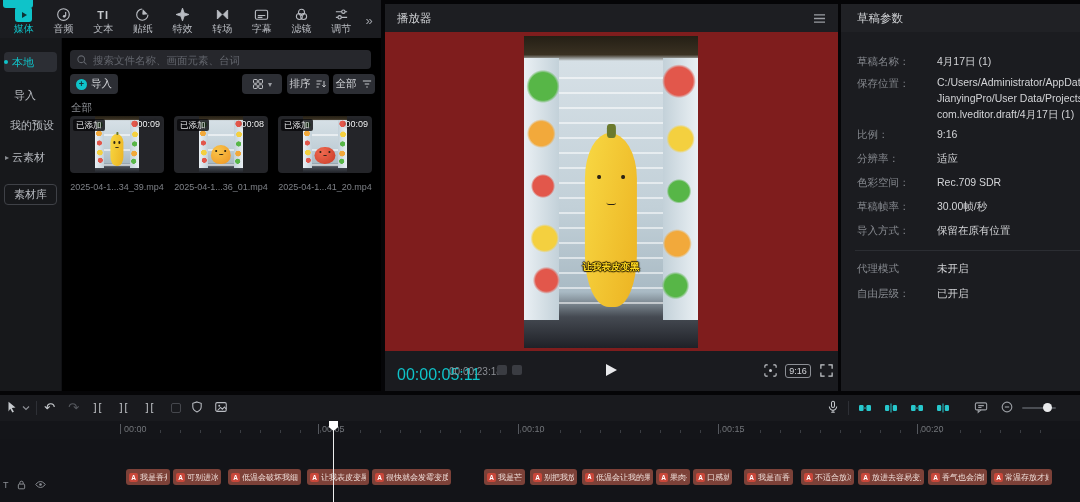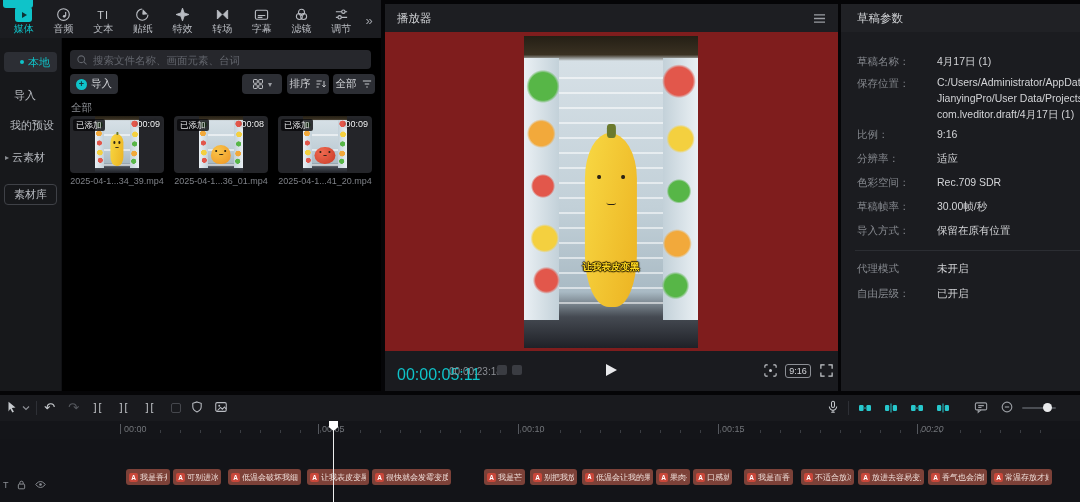--- a/index.html
+++ b/index.html
@@ -5,32 +5,32 @@
   * { margin:0; padding:0; box-sizing:border-box; }
   html,body { background:#000; }
   .stage { position:relative; width:1080px; height:502px; background:#050507; overflow:hidden;
            font-family:"Liberation Sans","DejaVu Sans",sans-serif; color:#c6c9cd; }
 
   
   #left-panel { position:absolute; left:0; top:0; width:381px; height:391px; background:#18191d; overflow:hidden; }
   #app-pill { position:absolute; left:3px; top:0; width:30px; height:8px; background:#0fc3c9; border-radius:0 0 3px 3px; z-index:3; }
   #top-toolbar { position:absolute; left:0; top:0; width:381px; height:38px; background:#1b1c20; display:flex; align-items:flex-start; padding:7px 4px 0 4px; }
   .tool-item { flex:1; display:flex; flex-direction:column; align-items:center; gap:2px; font-size:10px; color:#b9bcc2; }
-  .tool-item .ticon { height:15px; display:flex; align-items:center; justify-content:center; }
+  .tool-item .ticon { height:15px; display:flex; align-items:center; justify-content:center;font-weight:bold; }
   .tool-item svg { stroke:#b9bcc2; }
   .tool-item.active { color:#0fc3c9; }
   .tlabel { line-height:10px; white-space:nowrap; }
   .media-chip { width:17px; height:13px; background:#0fc3c9; border-radius:3px; display:flex; align-items:center; justify-content:center; }
   .media-chip i { display:block; width:0; height:0; border-left:5px solid #0e3335; border-top:3.5px solid transparent; border-bottom:3.5px solid transparent; margin-left:1px; }
   .ti-text { font-size:11px; color:#c6c9cd; letter-spacing:1px; }
   #toolbar-expand { width:16px; color:#9a9da3; font-size:13px; padding-top:6px; text-align:center; }
 
   #sidebar { position:absolute; left:0; top:38px; width:62px; height:353px; background:#17181b; border-right:1px solid #101114; }
   .side-item { position:absolute; font-size:11px; color:#b9bcc2; display:flex; align-items:center; }
-  #side-local { left:4px; top:14px; width:53px; height:20px; background:#2c2e34; border-radius:4px; color:#0fc3c9; padding-left:16px; gap:4px; }
+  #side-local { left:4px; top:14px; width:53px; height:20px; background:#2c2e34; border-radius:4px; color:#0fc3c9; padding-left:0; gap:4px; }
   #side-local .dot { width:4px; height:4px; border-radius:50%; background:#0fc3c9; }
   #side-import { left:14px; top:50px; }
   #side-preset { left:10px; top:80px; }
   #side-cloud  { left:5px; top:112px; gap:3px; }
   #side-cloud .arrow { font-size:8px; color:#8c8f95; }
   #side-lib { left:4px; top:146px; width:53px; height:21px; border:1px solid #3f4147; border-radius:4px; justify-content:center; }
 
   #media-panel { position:absolute; left:62px; top:38px; width:319px; height:353px; background:#000000; }
   #search-bar { position:absolute; left:8px; top:12px; width:301px; height:19px; background:#26272c; border-radius:4px; display:flex; align-items:center; padding:0 6px; gap:5px; }
   #search-bar svg { flex:0 0 auto; }
@@ -42,21 +42,21 @@
   #view-btn { left:180px; width:40px; }
   #sort-btn { left:225px; width:42px; }
   #filter-btn { left:271px; width:42px; }
   .chev { font-size:8px; color:#9a9da3; }
   #section-label { position:absolute; left:9px; top:63px; font-size:10.5px; color:#8c8f95; }
   .card { position:absolute; top:78px; width:94px; }
   .thumb { position:relative; width:94px; height:57px; background:#242529; border-radius:4px; overflow:hidden; }
   .thumb .fridge { position:absolute; left:50%; top:0; transform:translateX(-50%); width:44px; height:57px; font-size:2px; }
   .badge { position:absolute; left:3px; top:3px; background:rgba(8,8,10,.8); color:#e7e8ea; font-size:8.5px; padding:1px 3px; border-radius:2px; z-index:2; line-height:1.2; }
   .duration { position:absolute; right:4px; top:3px; color:#f0f1f3; font-size:9px; text-shadow:0 0 3px #000; z-index:2; }
-  .filename { margin-top:3px; text-align:center; font-size:9px; color:#7e8187; white-space:nowrap; }
+  .filename { margin-top:9px; text-align:center; font-size:9px; color:#7e8187; white-space:nowrap; }
 
   
   .fridge { position:relative; overflow:hidden;
     background:linear-gradient(180deg,#241f15 0%,#3a3122 6%,#d6e0e6 8%,#c2d0d8 55%,#a9bac4 82%,#454a52 90%,#1f2127 100%); }
   .fridge .door-l,.fridge .door-r { position:absolute; top:7%; bottom:9%; width:20%; }
   .fridge .door-l { left:0; background:linear-gradient(90deg,#eaf0f4,#c3d1d9); }
   .fridge .door-r { right:0; background:linear-gradient(270deg,#eaf0f4,#c3d1d9); }
   .fridge .shelves { position:absolute; left:20%; right:20%; top:9%; bottom:12%;
     background:repeating-linear-gradient(180deg,transparent 0 13px,rgba(255,255,255,.55) 13px 15px); }
   .fridge .dots { position:absolute; inset:6% 1% 10% 1%; background-image:
@@ -481,21 +481,21 @@
       <span id="zoom-slider-track"></span>
       <span id="zoom-slider-knob"></span>
     </div>
 
     <div id="tl-ruler">
       <div id="ruler-ticks"></div>
     <div class="ruler-label" style="left: 120px;">00:00</div>
         <div class="ruler-label" style="left: 318px;">00:05</div>
         <div class="ruler-label" style="left: 518px;">00:10</div>
         <div class="ruler-label" style="left: 718px;">00:15</div>
-        <div class="ruler-label" style="left: 917px; font-style: italic;">00:20</div>
+        <div class="ruler-label" style="left: 917px;">00:20</div>
       </div>
 
     <div id="tl-tracks">
       <div id="subtitle-track">
           <div class="clip" style="left: 126px; width: 44px;">
     <span class="clip-badge">A</span>
     <span class="clip-text">我是香蕉</span>
   </div>
           <div class="clip" style="left: 173px; width: 48px;">
     <span class="clip-badge">A</span>

